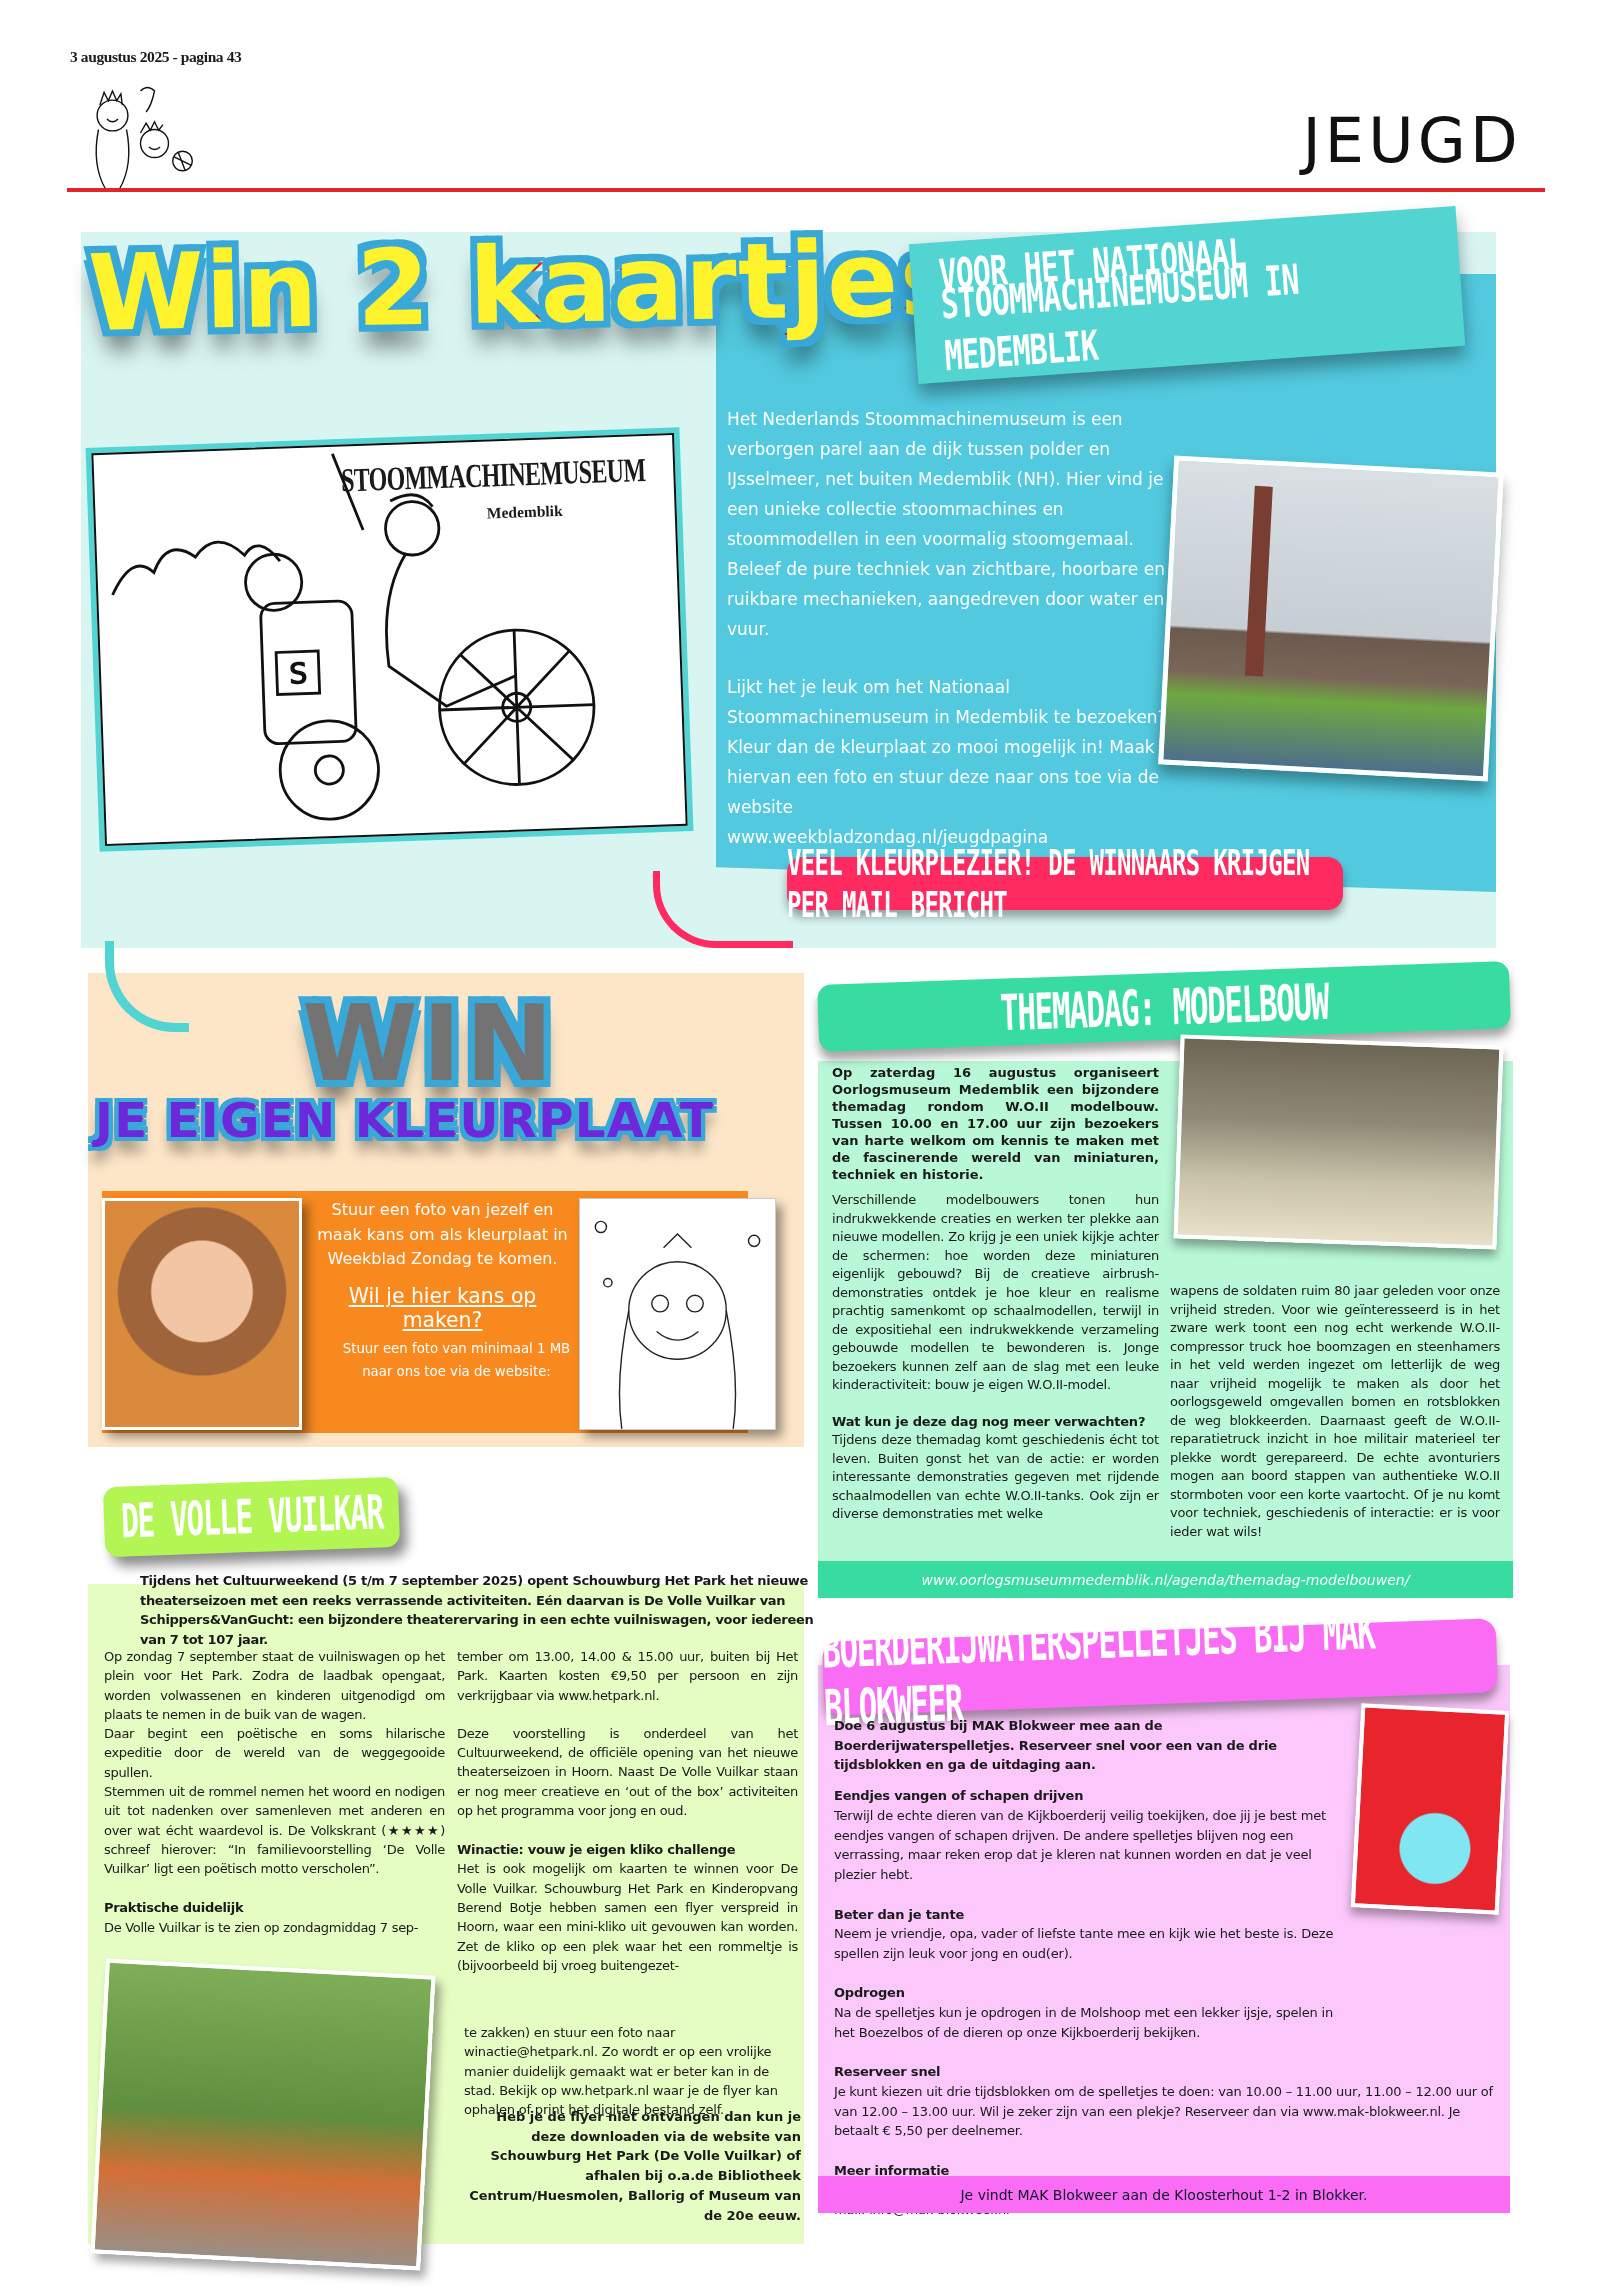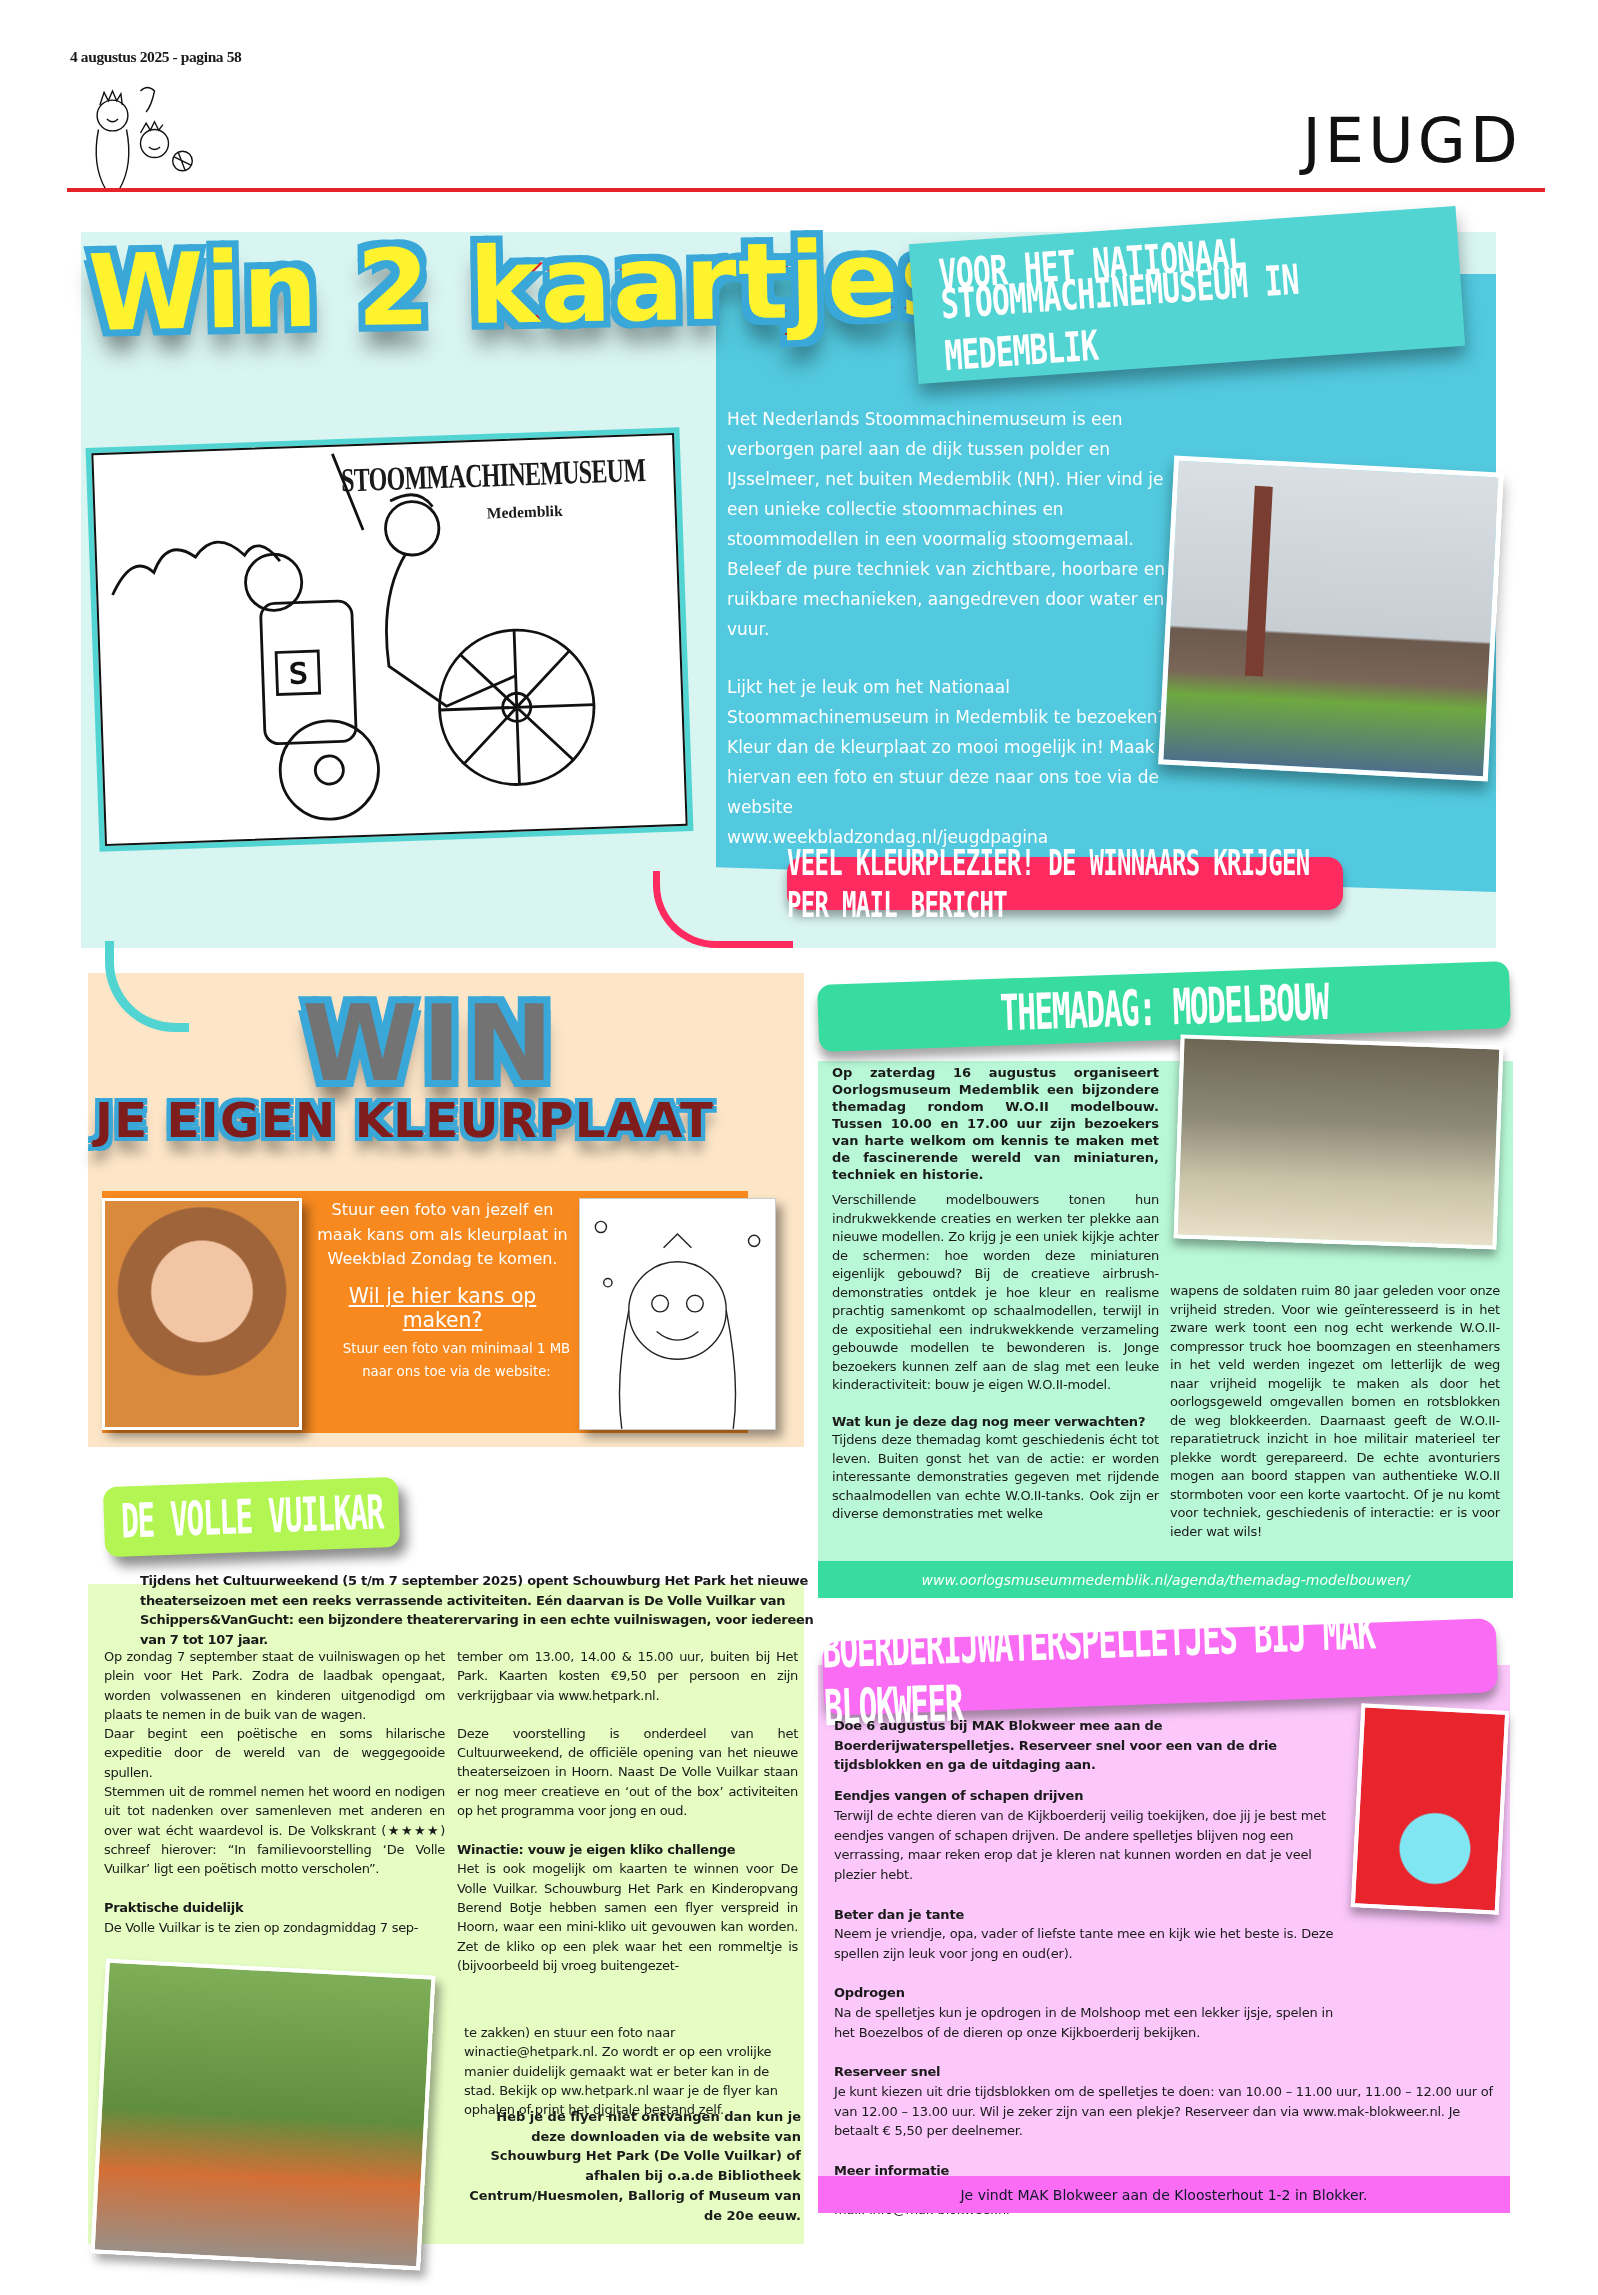--- a/index.html
+++ b/index.html
@@ -35,21 +35,21 @@
   .red-banner { left: 787px; top: 857px; width: 556px; height: 53px; background: #ff2a5f; border-radius: 15.5px; box-shadow: 0 7px 9.8px rgba(0,0,0,.35);
      display:flex; align-items:center; justify-content:center; }
   .red-banner span { font-family: "DejaVu Sans Mono", monospace; font-weight: bold; color: #fff; font-size: 24px; transform: scaleY(1.5); letter-spacing: -0.7px; }
   .arrow-top { left: 653px; top: 871px; width: 140px; height: 77px; border-bottom: 7px solid #ff2a5f; border-left: 7px solid #ff2a5f; border-radius: 0 0 0 63px; }
 
   
   .win-block { left: 88px; top: 973px; width: 716px; height: 474px; background: #fde6c8; }
   .win-arrow { left: 105px; top: 941px; width: 84px; height: 91px; border-left: 9.8px solid #52d4d2; border-bottom: 9.8px solid #52d4d2; border-radius: 0 0 0 70px; }
   .win-big { left: 302px; top: 983px; font-family: "DejaVu Sans", sans-serif; font-weight: 900; font-size: 105px; color: #737373; -webkit-text-stroke: 4.2px #e5232b; paint-order: stroke fill;
      text-shadow: 7px 7px 0 #39a8d8, -7px -7px 0 #39a8d8, 7px -7px 0 #39a8d8, -7px 7px 0 #39a8d8, 0 19.7px 17px rgba(0,0,0,.5); letter-spacing: 4.2px; }
-  .win-sub { left: 95px; top: 1092px; font-family: "DejaVu Sans", sans-serif; font-weight: 900; font-size: 48px; color: #7f1d1d; -webkit-text-stroke: 2.8px #e5232b; paint-order: stroke fill;
+  .win-sub { left: 95px; top: 1092px; font-family: "DejaVu Sans", sans-serif; font-weight: 900; font-size: 48px; color: #6d28d9; -webkit-text-stroke: 2.8px #e5232b; paint-order: stroke fill;
      text-shadow: 4.2px 4.2px 0 #39a8d8, -4.2px -4.2px 0 #39a8d8, 4.2px -4.2px 0 #39a8d8, -4.2px 4.2px 0 #39a8d8, 0 14px 12.6px rgba(0,0,0,.45); letter-spacing: 1.4px; }
   .orange-panel { left: 102px; top: 1191px; width: 646px; height: 242px; background: #f7891f; }
   .girl-photo { left: 102px; top: 1198px; width: 200px; height: 232px; background: radial-gradient(circle at 50% 40%, #f2c6a4 0 30%, #a0643a 31% 50%, #d98a3c 51%); border: 3.5px solid #fff; box-shadow: 5.6px 7px 9.8px rgba(0,0,0,.4); }
   .girl-drawing { left: 579px; top: 1198px; width: 197px; height: 232px; background: #fff; border: 0.7px solid #ccc; box-shadow: 5.6px 7px 9.8px rgba(0,0,0,.4); }
   .orange-text { left: 309px; top: 1198px; width: 267px; text-align: center; color: #fff; }
   .orange-text .lead { font-size: 16px; line-height: 24.6px; }
   .orange-text .ask { font-size: 20.4px; text-decoration: underline; margin-top: 12.6px; }
   .orange-text .small { font-size: 13.3px; line-height: 23px; margin-top: 4.2px; padding-left: 28px; }
   .orange-text .url { font-size: 22.5px; line-height: 34px; font-weight: bold; margin-top: 9.8px; }
 
@@ -84,21 +84,21 @@
   .mak-body .lead { font-weight: bold; margin-bottom: 11.2px; width: 513px; }
   .mak-body h4 { font-size: 13px; font-weight: bold; }
   .mak-body .sec { margin-bottom: 19.7px; }
   .mak-body .narrow { width: 516px; }
   .mak-photo { left: 1356px; top: 1707px; width: 148px; height: 204px; background: radial-gradient(circle at 55% 70%, #7fe6f2 0 22%, #e8242d 23%); border: 4.2px solid #fff; transform: rotate(3deg); box-shadow: 0 7px 9.8px rgba(0,0,0,.35); }
   .mak-foot { left: 818px; top: 2176px; width: 692px; height: 37px; background: #fa6cf3; color: #0f172a; font-size: 14px; display:flex; align-items:center; justify-content:center; }
 </style>
 </head>
 <body>
 
-<div class="abs dateline">4 augustus 2025 - pagina 58</div>
+<div class="abs dateline">3 augustus 2025 - pagina 43</div>
 <svg class="abs kids-logo" viewBox="0 0 220 170">
   <g fill="none" stroke="#111" stroke-width="2">
     <circle cx="60" cy="55" r="22"></circle>
       <path d="M42 40 l6-18 l6 12 l6-14 l6 14 l6-10 l2 16"></path>
     <path d="M52 60 q8 8 16 0"></path>
       <path d="M40 75 q-10 50 10 85 M80 75 q10 50 -10 85"></path>
     <circle cx="120" cy="95" r="20"></circle>
       <path d="M112 100 q8 7 16 0"></path>
       <path d="M100 80 l8-14 l6 10 l6-12 l6 12 l6-8"></path>
     <circle cx="160" cy="120" r="14"></circle>

